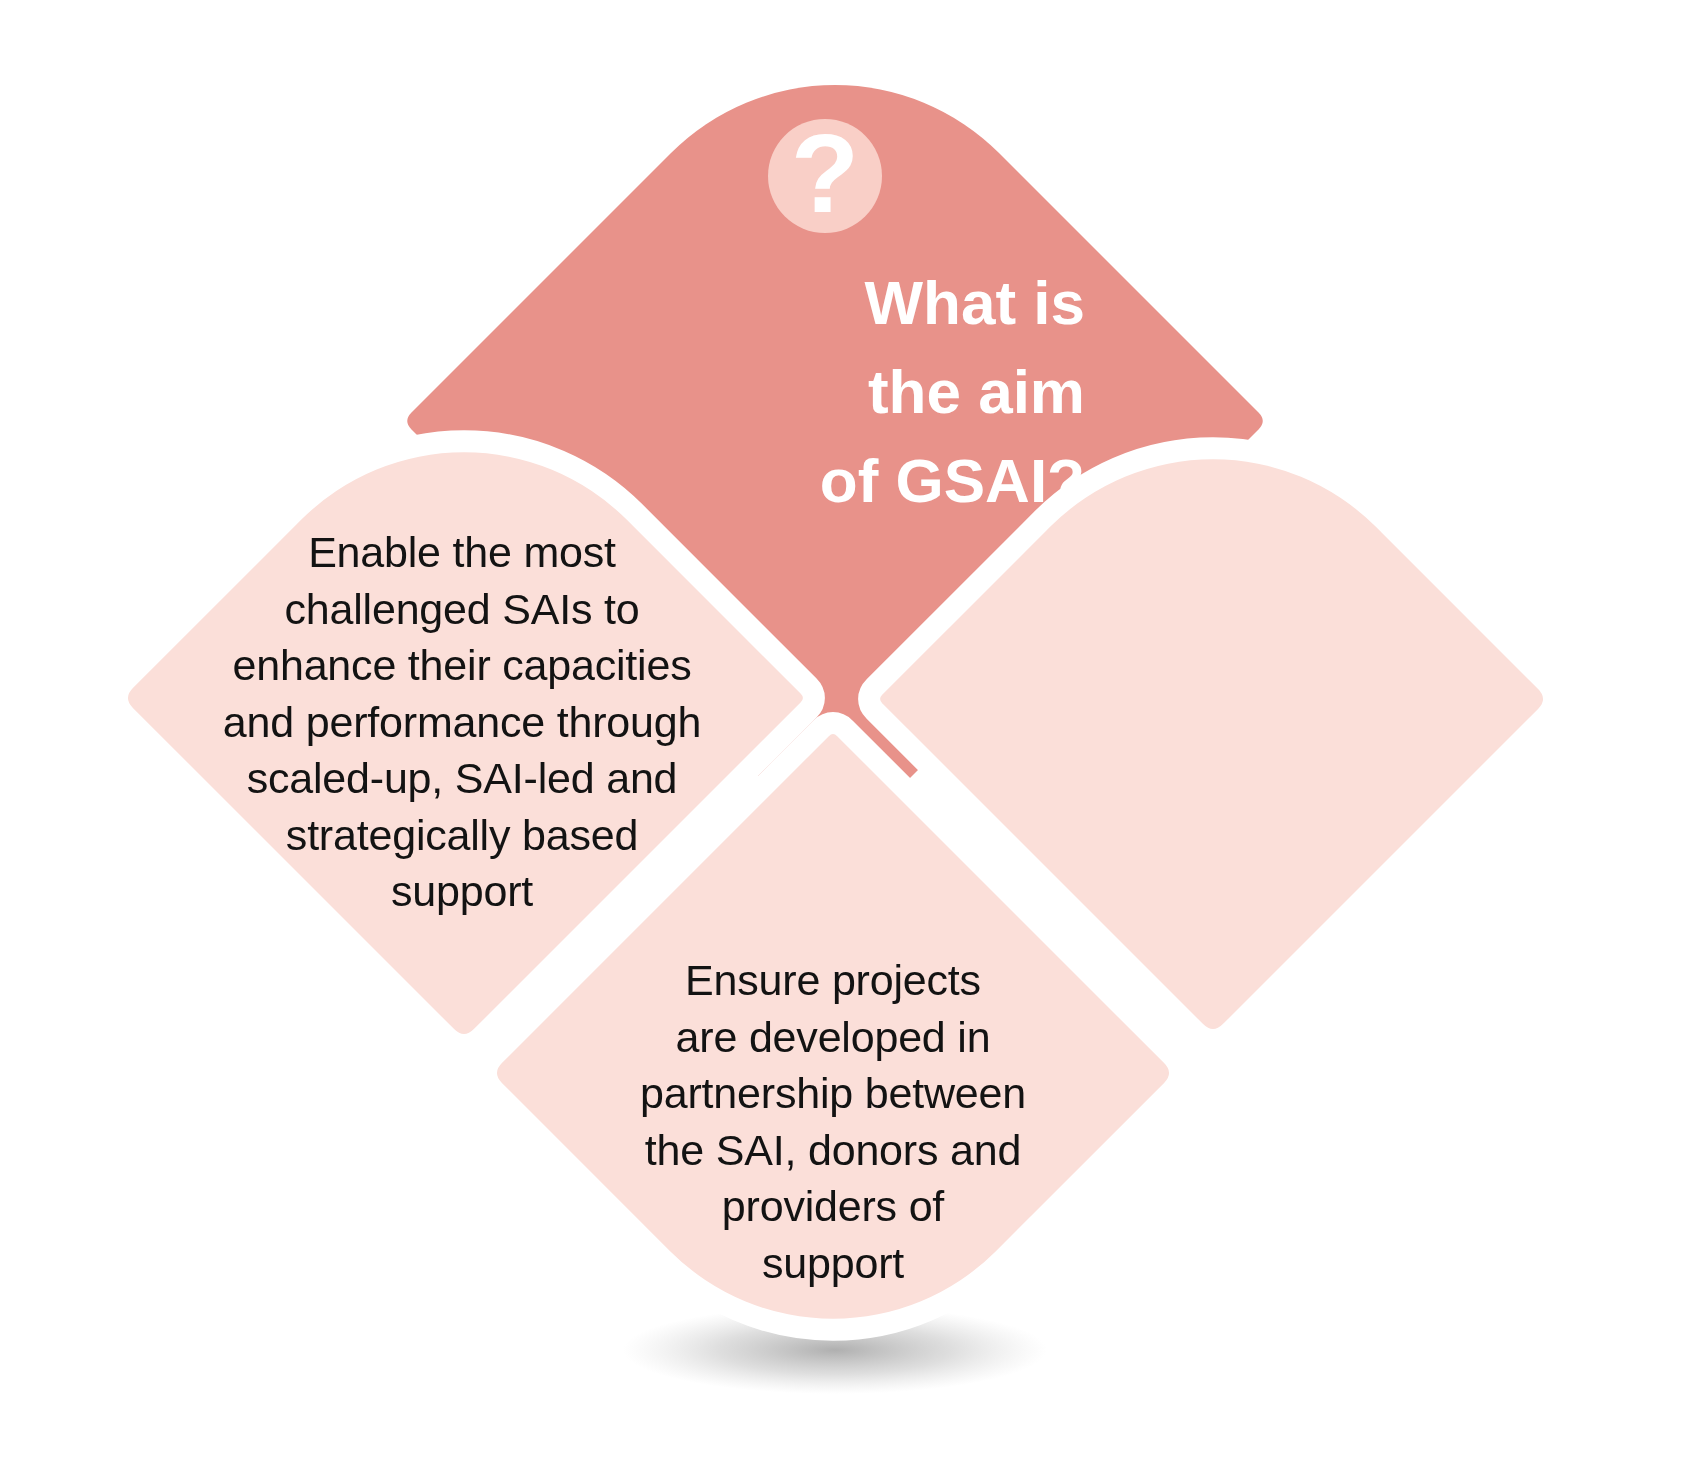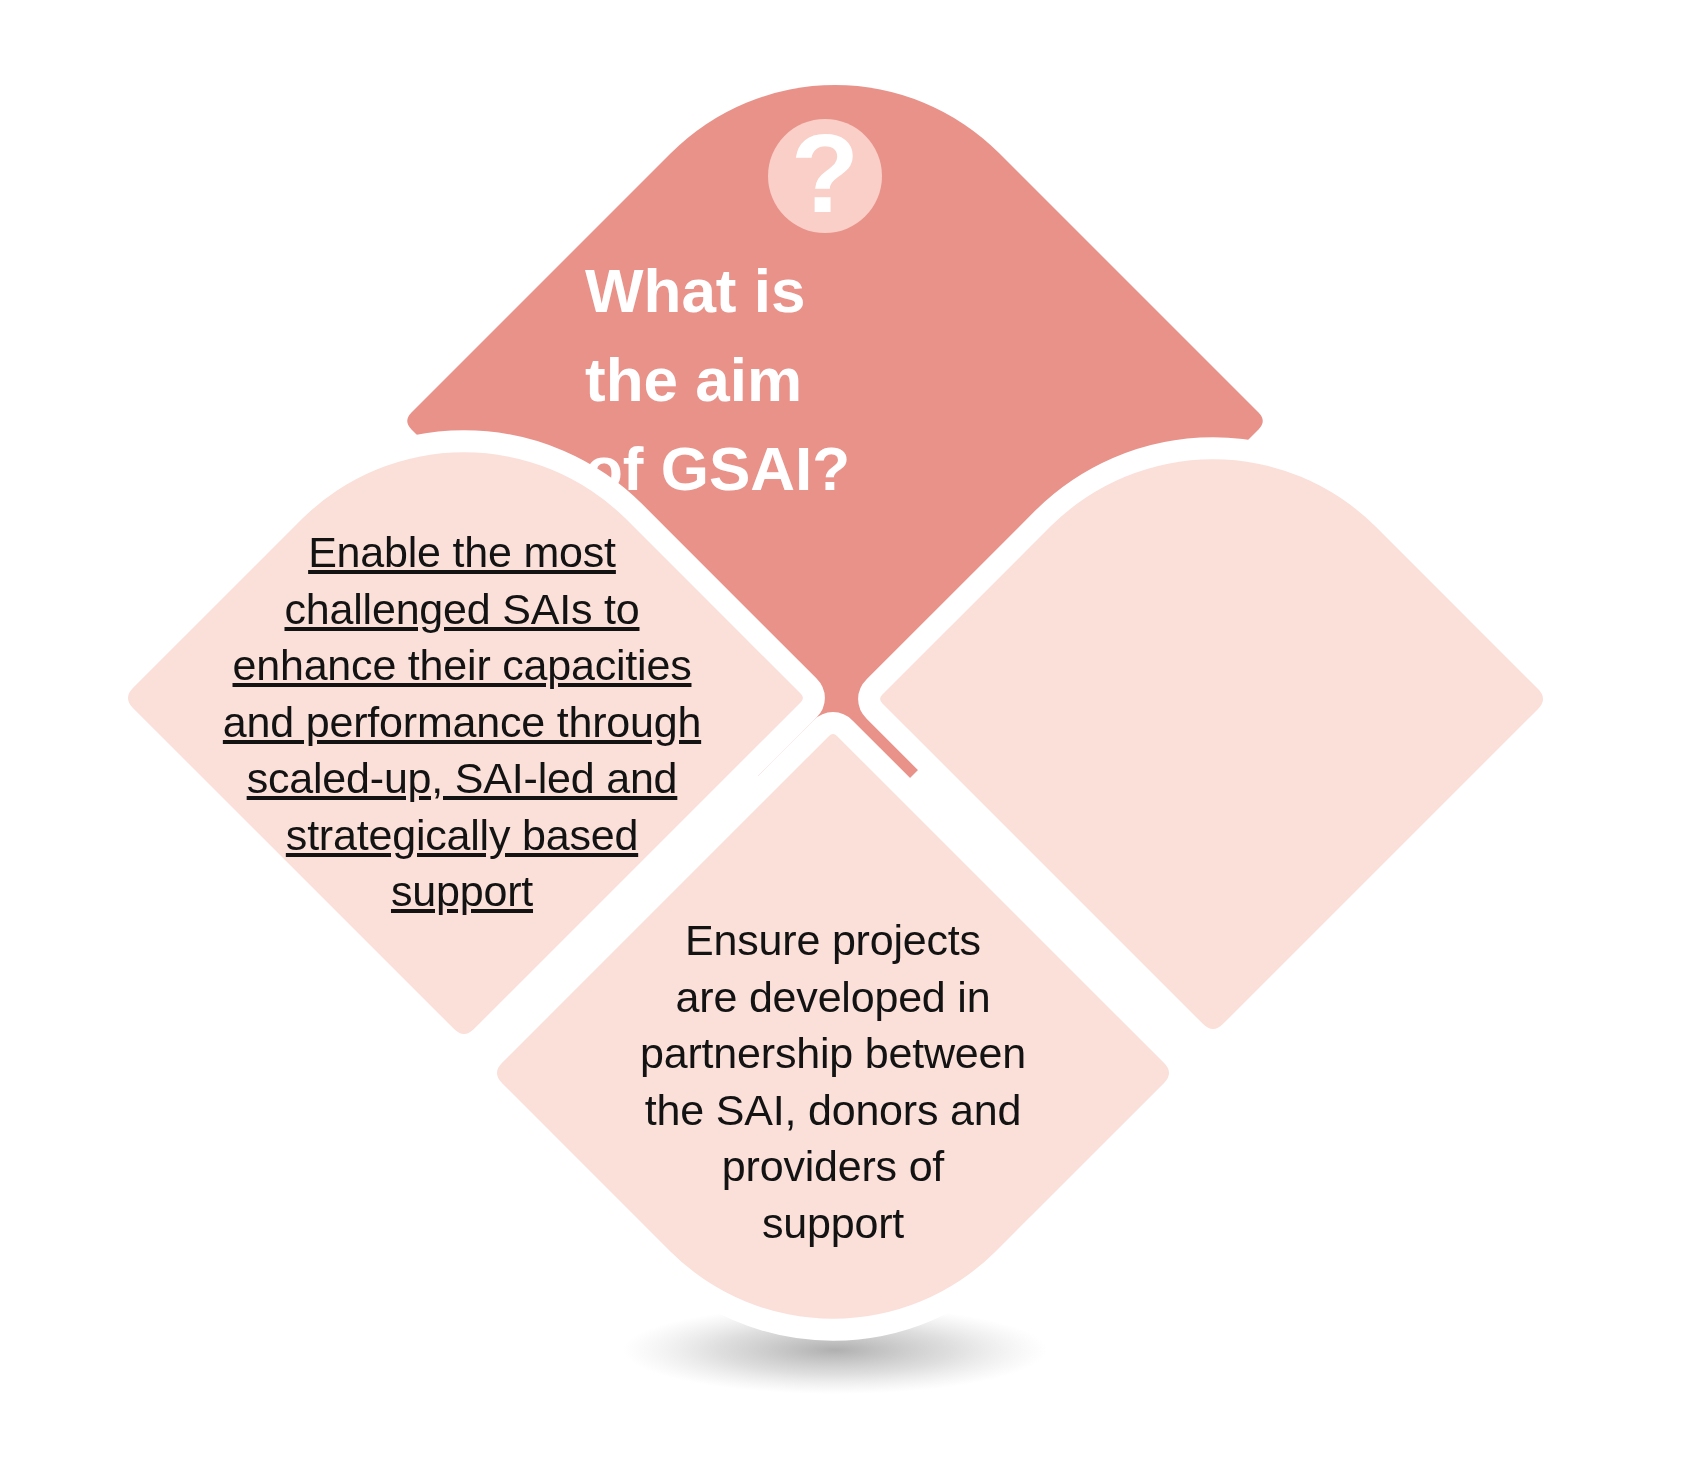--- a/index.html
+++ b/index.html
@@ -12,28 +12,28 @@
   }
   html,body{margin:0;padding:0;background:var(--bg);}
   body{width:1683px;height:1474px;font-family:"Liberation Sans","DejaVu Sans",sans-serif;}
   .stage{position:relative;width:1683px;height:1474px;overflow:hidden;background:var(--bg);}
   .shapes{position:absolute;left:0;top:0;width:1683px;height:1474px;}
   .petal{stroke:none;}
   .petal-top{fill:var(--salmon);}
   .petal-side{fill:var(--pink);stroke:#FFFFFF;stroke-width:44;paint-order:stroke;stroke-linejoin:miter;}
   .txt{position:absolute;text-align:center;white-space:pre-line;color:var(--body-text);
        font-size:43px;line-height:56.5px;letter-spacing:-0.2px;}
-  .title{position:absolute;left:585px;top:246px;width:500px;text-align:left;white-space:pre-line;
+  .title{position:absolute;left:585px;top:258px;width:500px;text-align:right;white-space:pre-line;
          color:var(--title-text);font-size:62px;line-height:89px;font-weight:bold;letter-spacing:0;}
   .q-circle{position:absolute;left:768px;top:119px;width:114px;height:114px;border-radius:50%;
             background:var(--icon-circle);display:flex;align-items:center;justify-content:center;}
   .q-mark{color:#FFFFFF;font-size:112px;font-weight:bold;line-height:114px;transform:translateY(-2px);}
-  .txt-left{left:182px;top:524px;width:560px;text-decoration:underline;}
+  .txt-left{left:182px;top:524px;width:560px;}
   .txt-right{left:955px;top:594px;width:500px;}
-  .txt-bottom{left:543px;top:912px;width:580px;}
+  .txt-bottom{left:543px;top:952px;width:580px;}
 </style>
 </head>
 <body>
 
 <div class="stage">
 
   <svg class="shapes" viewBox="0 0 1683 1474" xmlns="http://www.w3.org/2000/svg">
     <defs>
       <radialGradient id="shadowGrad" cx="50%" cy="50%" r="50%">
         <stop offset="0%" stop-color="#6e6e6e" stop-opacity="0.55"></stop>

